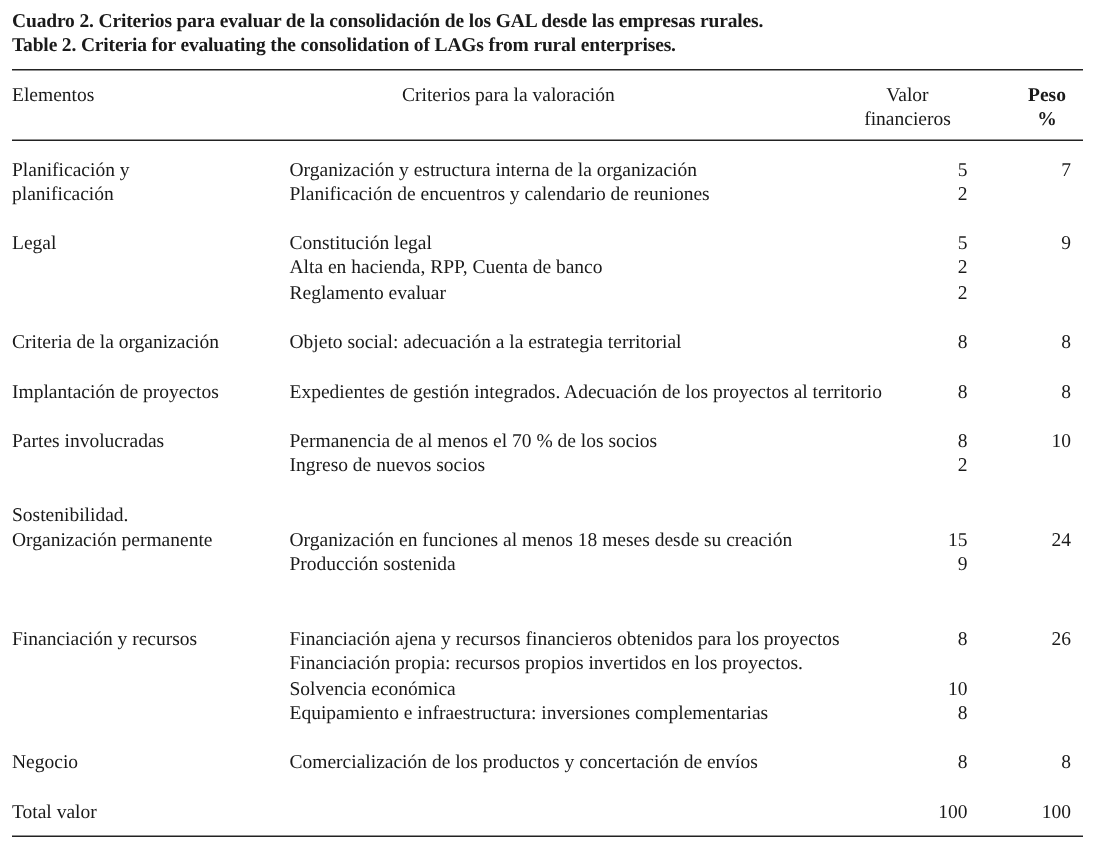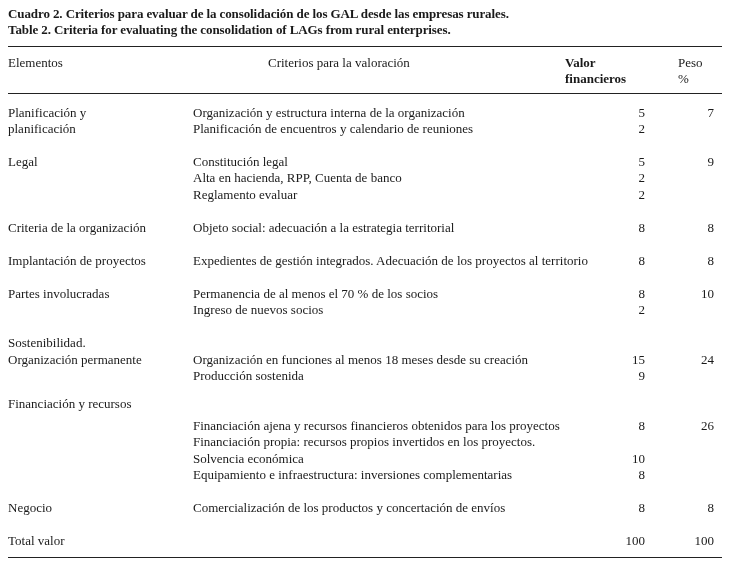--- a/index.html
+++ b/index.html
@@ -5,22 +5,22 @@
   html, body { margin: 0; padding: 0; background: #ffffff; }
   body { width: 731px; height: 571px; position: relative; overflow: hidden;
          font-family: "Liberation Serif", "DejaVu Serif", serif; color: #1a1a1a; }
   .title { position: absolute; left: 8px; font-weight: bold; font-size: 13px; white-space: nowrap; letter-spacing: -0.1px; }
   .rule { position: absolute; left: 8px; width: 714px; height: 1px; background: #222; }
   .t { position: absolute; font-size: 13px; white-space: nowrap; line-height: 16px; }
   .el { left: 8px; }
   .cr { left: 193px; }
   .val { right: 86px; text-align: right; }
   .pes { right: 17px; text-align: right; }
-  .hval { right: 86px; width: 80px; font-weight: bold; }
-  .hpes { right: 13px; text-align: left; width: 40px; }
+  .hval { right: 86px; text-align: center; width: 80px; }
+  .hpes { right: 13px; text-align: center; width: 40px; font-weight: bold; }
   .hcrit { left: 268px; }
 </style>
 </head>
 <body>
 
 <div class="title" style="top:6px">Cuadro 2. Criterios para evaluar de la consolidación de los GAL desde las empresas rurales.</div>
 <div class="title" style="top:22px">Table 2. Criteria for evaluating the consolidation of LAGs from rural enterprises.</div>
 
 <div class="rule" style="top:46px"></div>
 
@@ -81,21 +81,21 @@
   <div class="t el" style="top:335px">Sostenibilidad.</div>
   <div class="t el" style="top:352px">Organización permanente</div>
   <div class="t cr" style="top:352px">Organización en funciones al menos 18 meses desde su creación</div>
   <div class="t val" style="top:352px">15</div>
   <div class="t cr" style="top:368px">Producción sostenida</div>
   <div class="t val" style="top:368px">9</div>
   <div class="t pes" style="top:352px">24</div>
 </div>
 
 <div>
-  <div class="t el" style="top:396px">Financiación y recursos</div>
+  <div class="t el" style="top:418px">Financiación y recursos</div>
   <div class="t cr" style="top:418px">Financiación ajena y recursos financieros obtenidos para los proyectos</div>
   <div class="t val" style="top:418px">8</div>
   <div class="t cr" style="top:434px">Financiación propia: recursos propios invertidos en los proyectos.</div>
   <div class="t cr" style="top:451px">Solvencia económica</div>
   <div class="t val" style="top:451px">10</div>
   <div class="t cr" style="top:467px">Equipamiento e infraestructura: inversiones complementarias</div>
   <div class="t val" style="top:467px">8</div>
   <div class="t pes" style="top:418px">26</div>
 </div>
 

